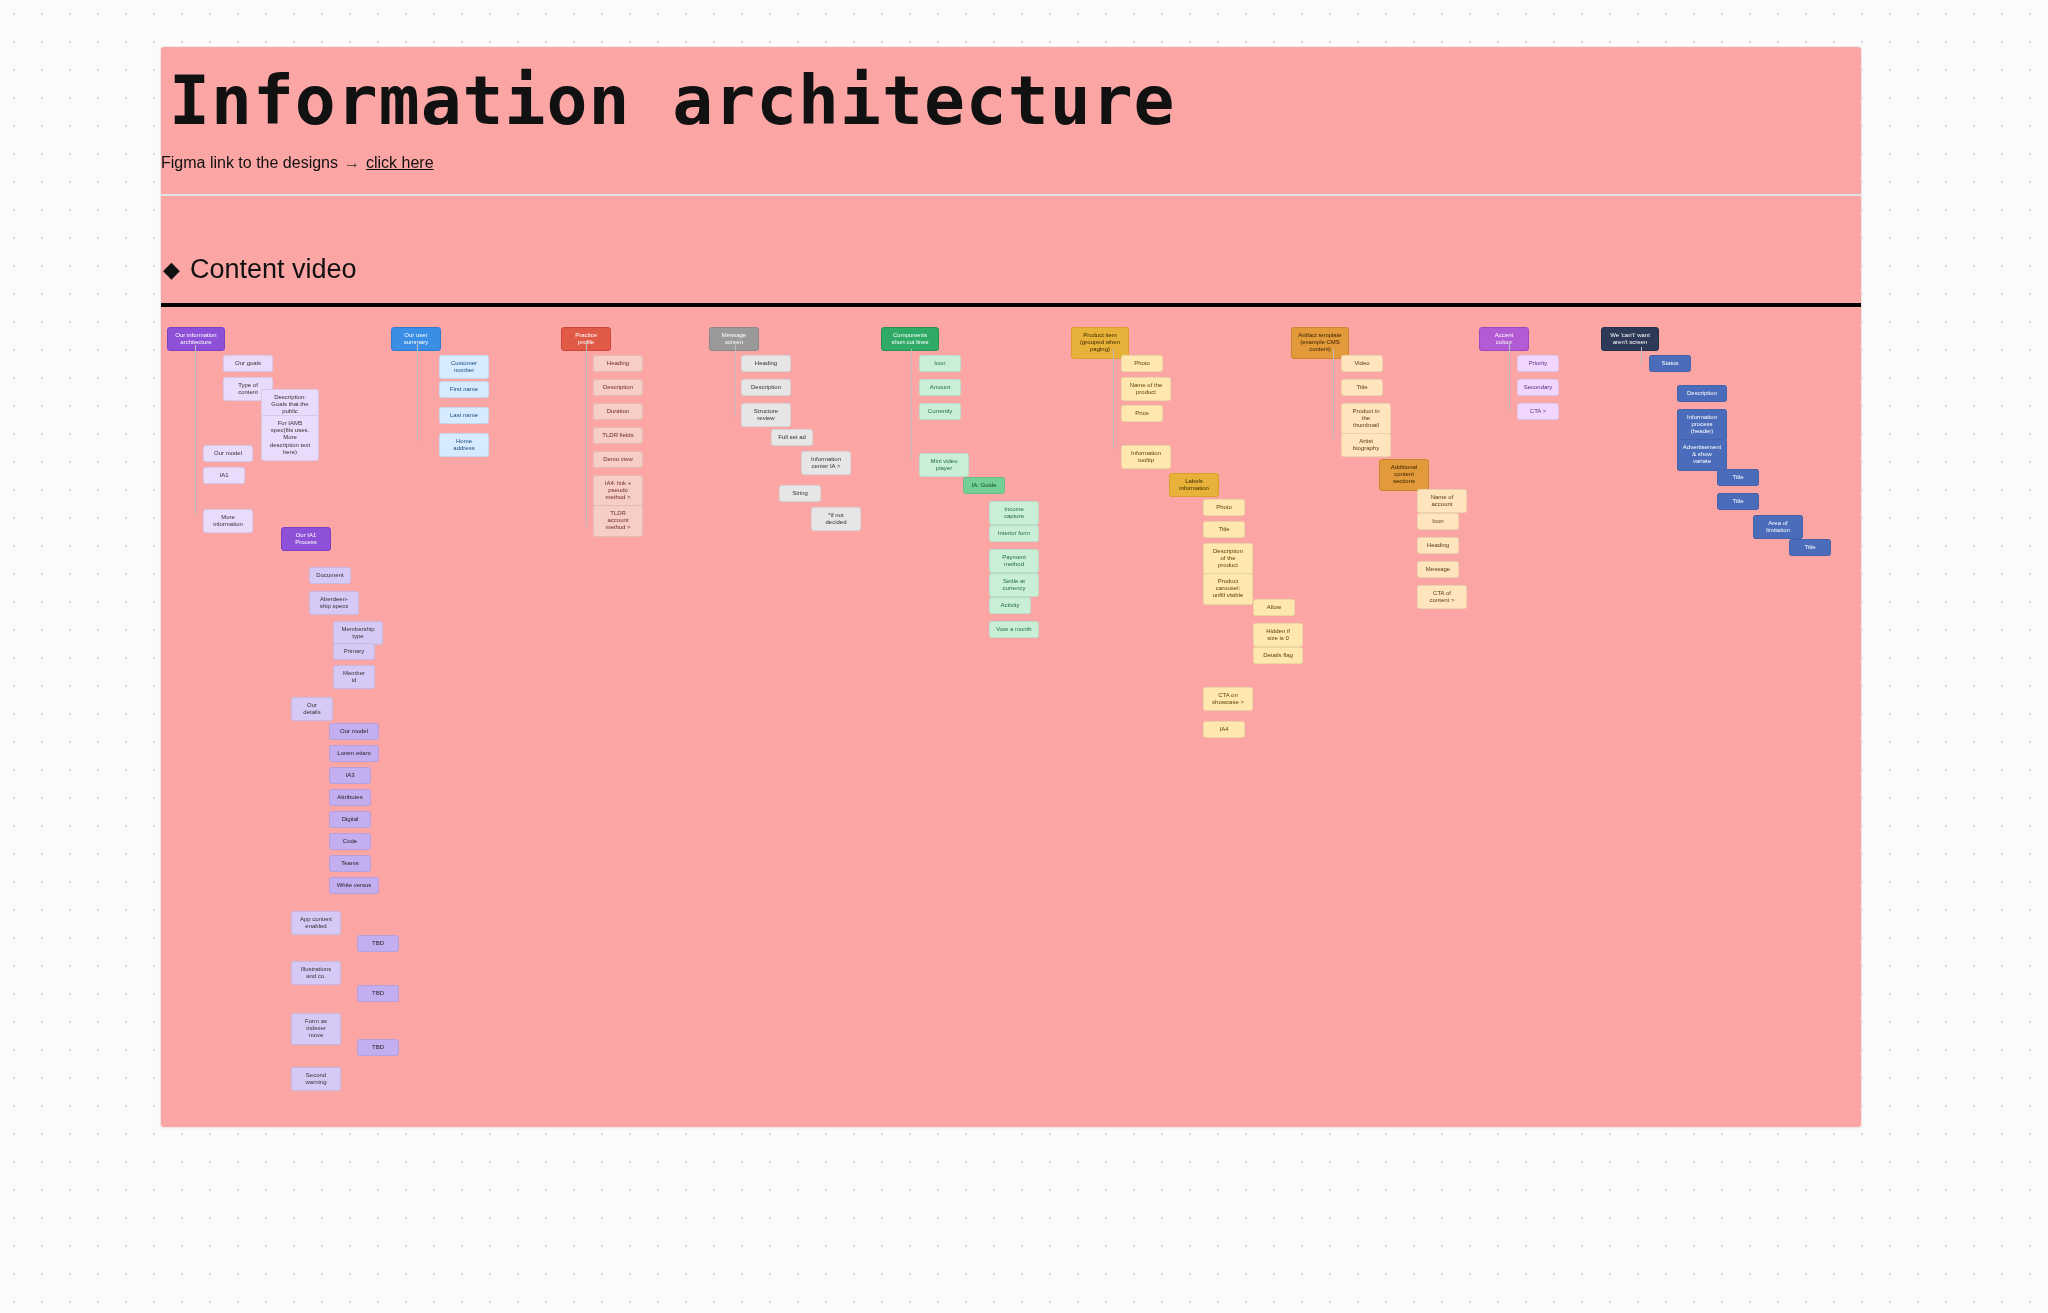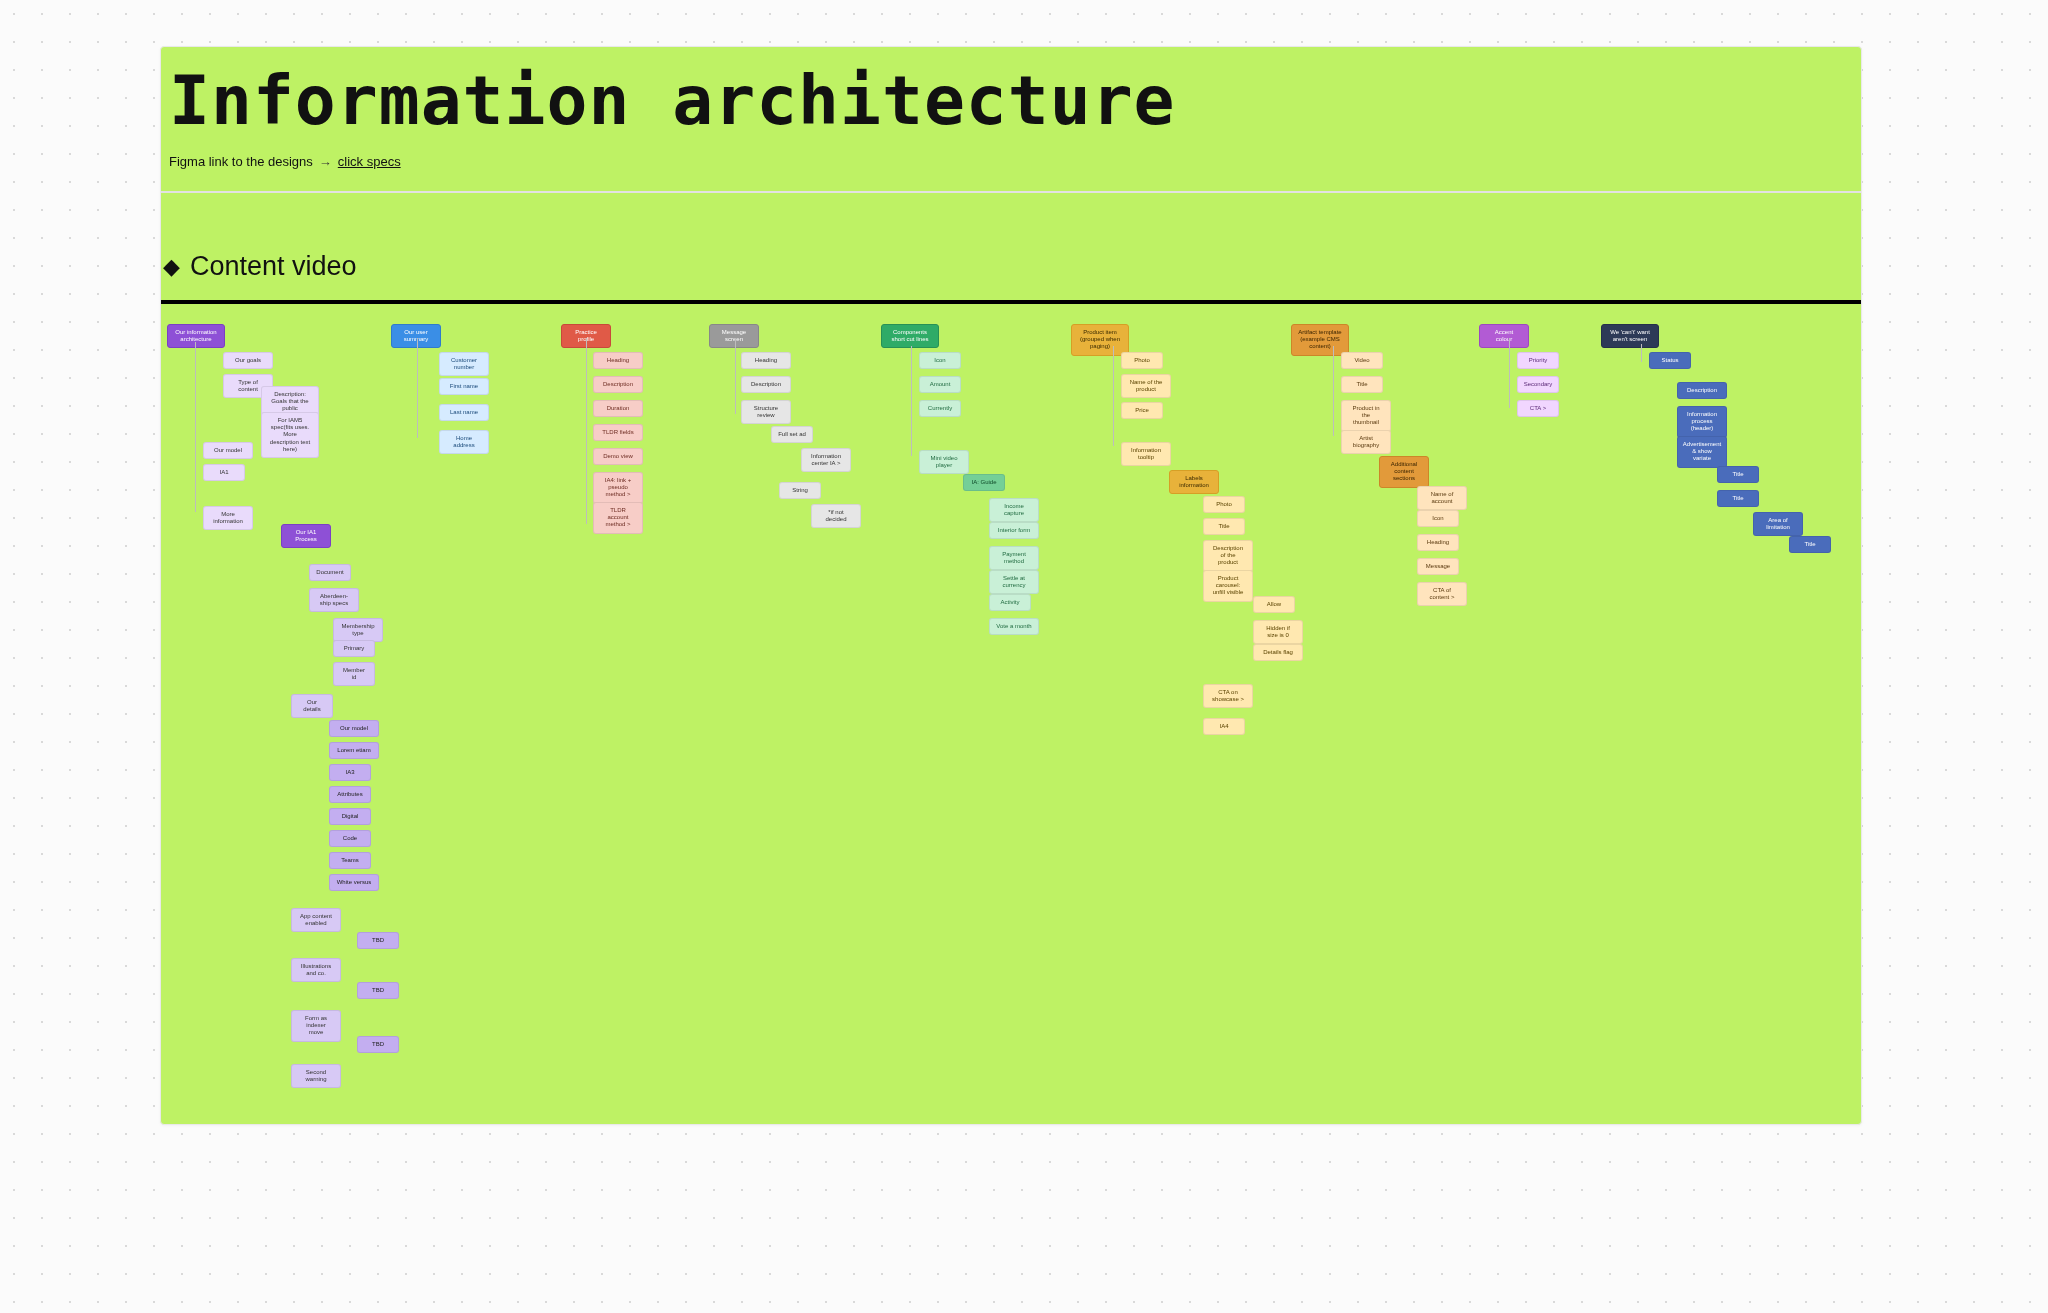--- a/index.html
+++ b/index.html
@@ -14,36 +14,36 @@
     background-size: 28px 28px;
     background-position: 0 0;
     min-height: 1313px;
     width: 2048px;
   }
   .frame {
     position: absolute;
     left: 160px;
     top: 46px;
     width: 1700px;
-    background: #bef264;
+    background: #fca5a5;
     border: 1px solid #e9e9e9;
     border-radius: 4px;
     box-shadow: 0 1px 3px rgba(0,0,0,.04);
     padding-bottom: 800px;
   }
   .page-title {
     font-family: ui-monospace, SFMono-Regular, Menlo, Consolas, monospace;
     font-weight: 800;
     font-size: 68px;
     letter-spacing: 1px;
     margin: 14px 0 0 8px;
   }
   .subtitle-row {
-    margin: 14px 0 0 8px;
-    font-size: 13px;
+    margin: 14px 0 0 0;
+    font-size: 16px;
     color: #111;
     display: flex;
     align-items: center;
     gap: 6px;
   }
   .arrow { color: #333; }
   .link {
     text-decoration: underline;
     color: #111;
     cursor: pointer;
@@ -131,21 +131,21 @@
 </style>
 </head>
 <body>
 
 <div class="frame">
   <h1 class="page-title">Information architecture</h1>
 
   <div class="subtitle-row">
     <span>Figma link to the designs</span>
     <span class="arrow">→</span>
-    <span class="link">click specs</span>
+    <span class="link">click here</span>
   </div>
 
   <hr class="sep">
 
   <div class="section-heading">
     <span class="diamond">◆</span>
     <span>Content video</span>
   </div>
 
   <div class="thickbar"></div>

